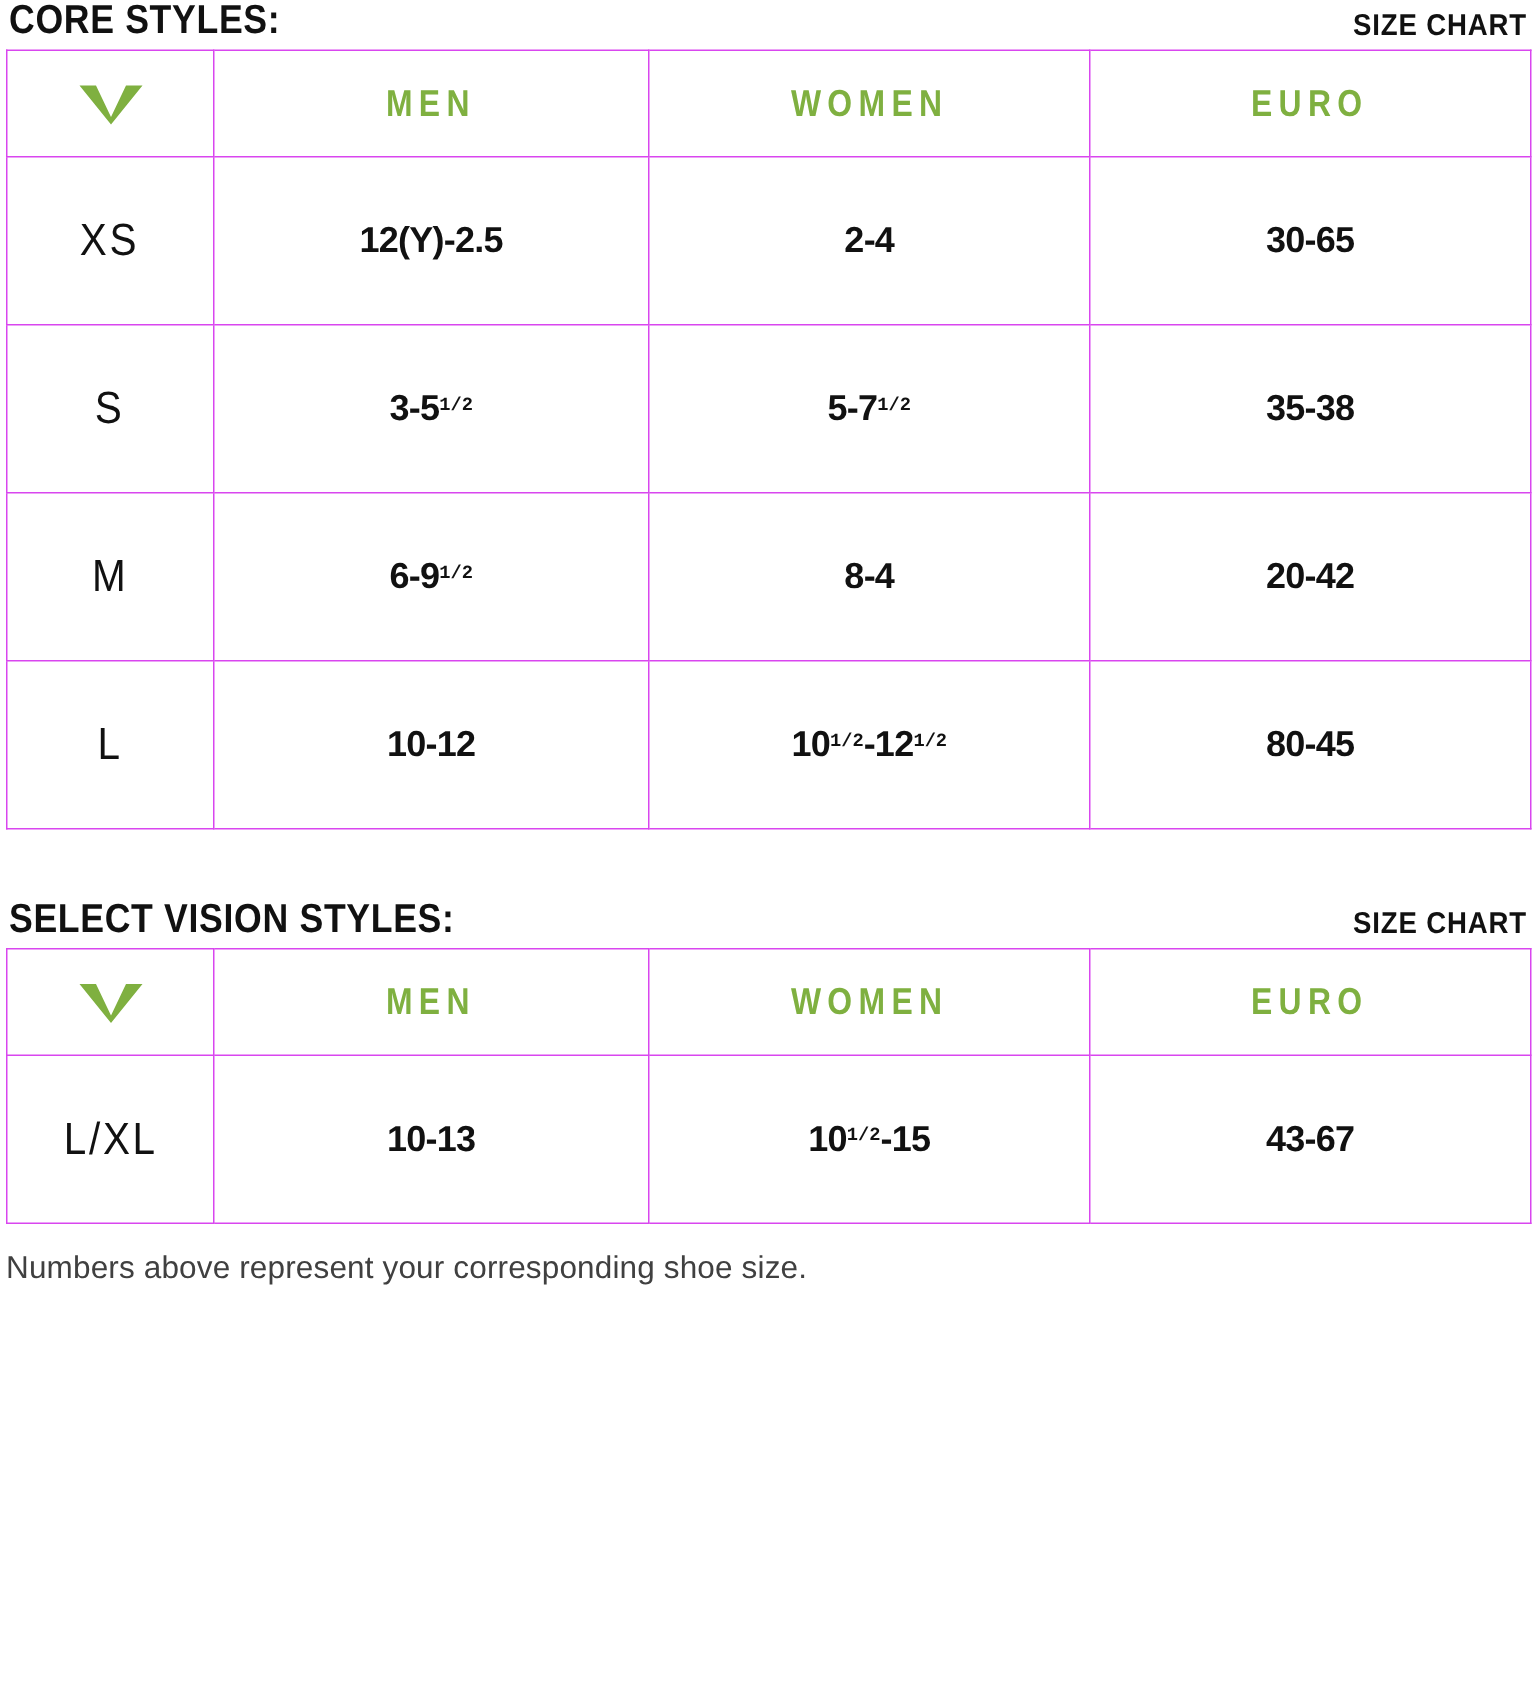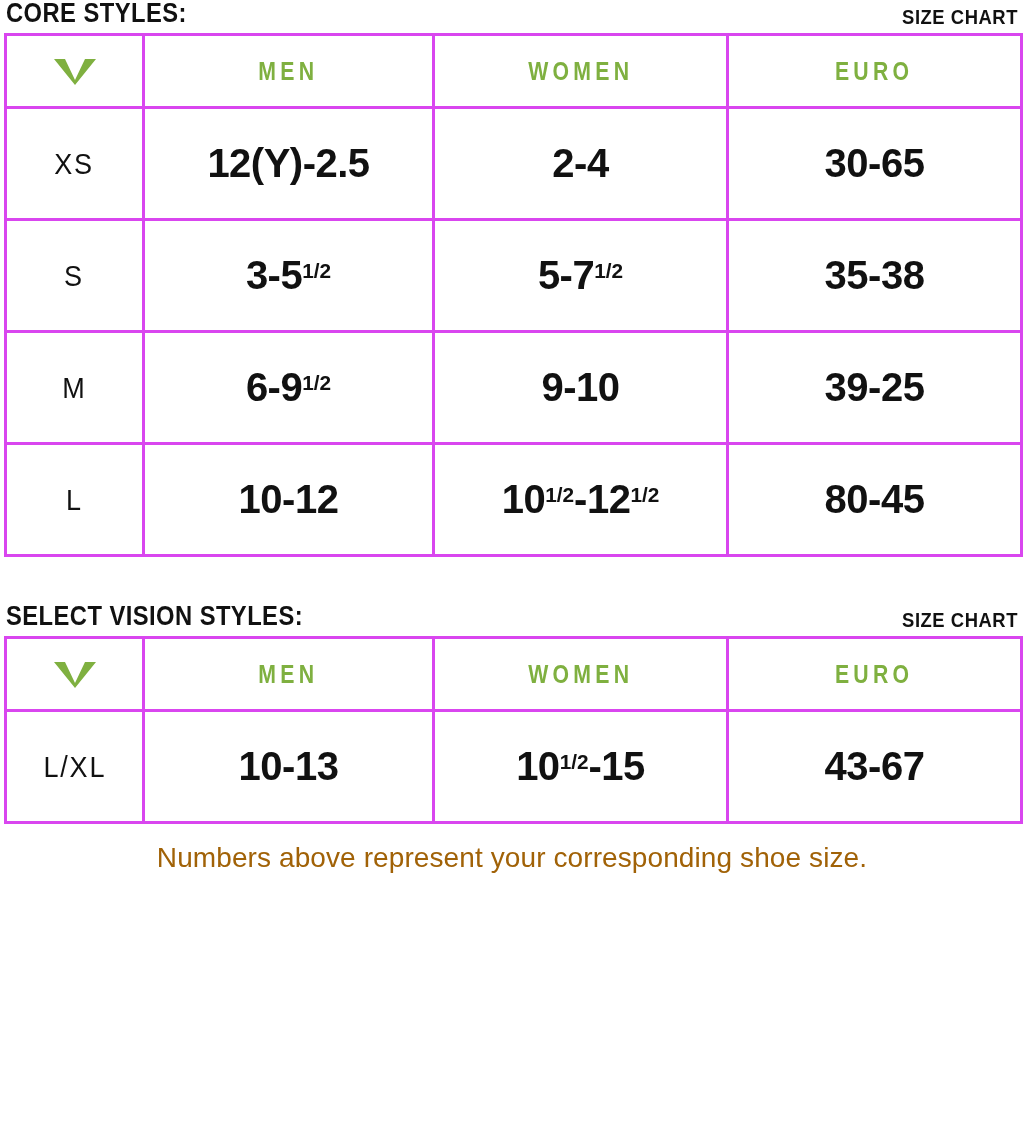--- a/index.html
+++ b/index.html
@@ -51,21 +51,21 @@
   }
 
   
   table.size-table {
     width: 100%;
     border-collapse: collapse;
     table-layout: fixed;
   }
   table.size-table td,
   table.size-table th {
-    border: 3px solid #d946ef;
+    border: 1px solid #d946ef;
     text-align: center;
     vertical-align: middle;
     padding: 0;
     margin: 16px;
   }
   .col-size   { width: 138px; }
   .col-men    { width: 290px; }
   .col-women  { width: 294px; }
   .col-euro   { width: 294px; }
 
@@ -86,39 +86,39 @@
 
   .size-label {
     font-size: 30px;
     font-weight: normal;
     letter-spacing: 2px;
     color: #111111;
     transform: scaleX(0.9);
     display: inline-block;
   }
   .val {
-    font-size: 40px;
+    font-size: 24px;
     font-weight: bold;
     color: #111111;
     letter-spacing: -0.5px;
     white-space: nowrap;
   }
   .val sup {
     font-size: 0.52em;
     vertical-align: 0.55em;
     font-weight: bold;
     letter-spacing: 0;
+    font-family: Liberation Mono, monospace;
   }
 
   .spacer { height: 46px; }
 
   .footnote {
-    text-align: center;
-    font-size: 28px;
-    color: #a16207;
+    font-size: 21px;
+    color: #404040;
     padding-top: 18px;
     letter-spacing: 0.1px;
   }
 </style>
 </head>
 <body>
 
 <div class="page">
 
   <div class="section-head">
@@ -164,22 +164,22 @@
       </tr>
       <tr>
         <td><span class="size-label">S</span></td>
         <td><span class="val">3-5<sup>1/2</sup></span></td>
         <td><span class="val">5-7<sup>1/2</sup></span></td>
         <td><span class="val">35-38</span></td>
       </tr>
       <tr>
         <td><span class="size-label">M</span></td>
         <td><span class="val">6-9<sup>1/2</sup></span></td>
-        <td><span class="val">9-10</span></td>
-        <td><span class="val">39-25</span></td>
+        <td><span class="val">8-4</span></td>
+        <td><span class="val">20-42</span></td>
       </tr>
       <tr>
         <td><span class="size-label">L</span></td>
         <td><span class="val">10-12</span></td>
         <td><span class="val">10<sup>1/2</sup>-12<sup>1/2</sup></span></td>
         <td><span class="val">80-45</span></td>
       </tr>
     </tbody>
   </table>
 

